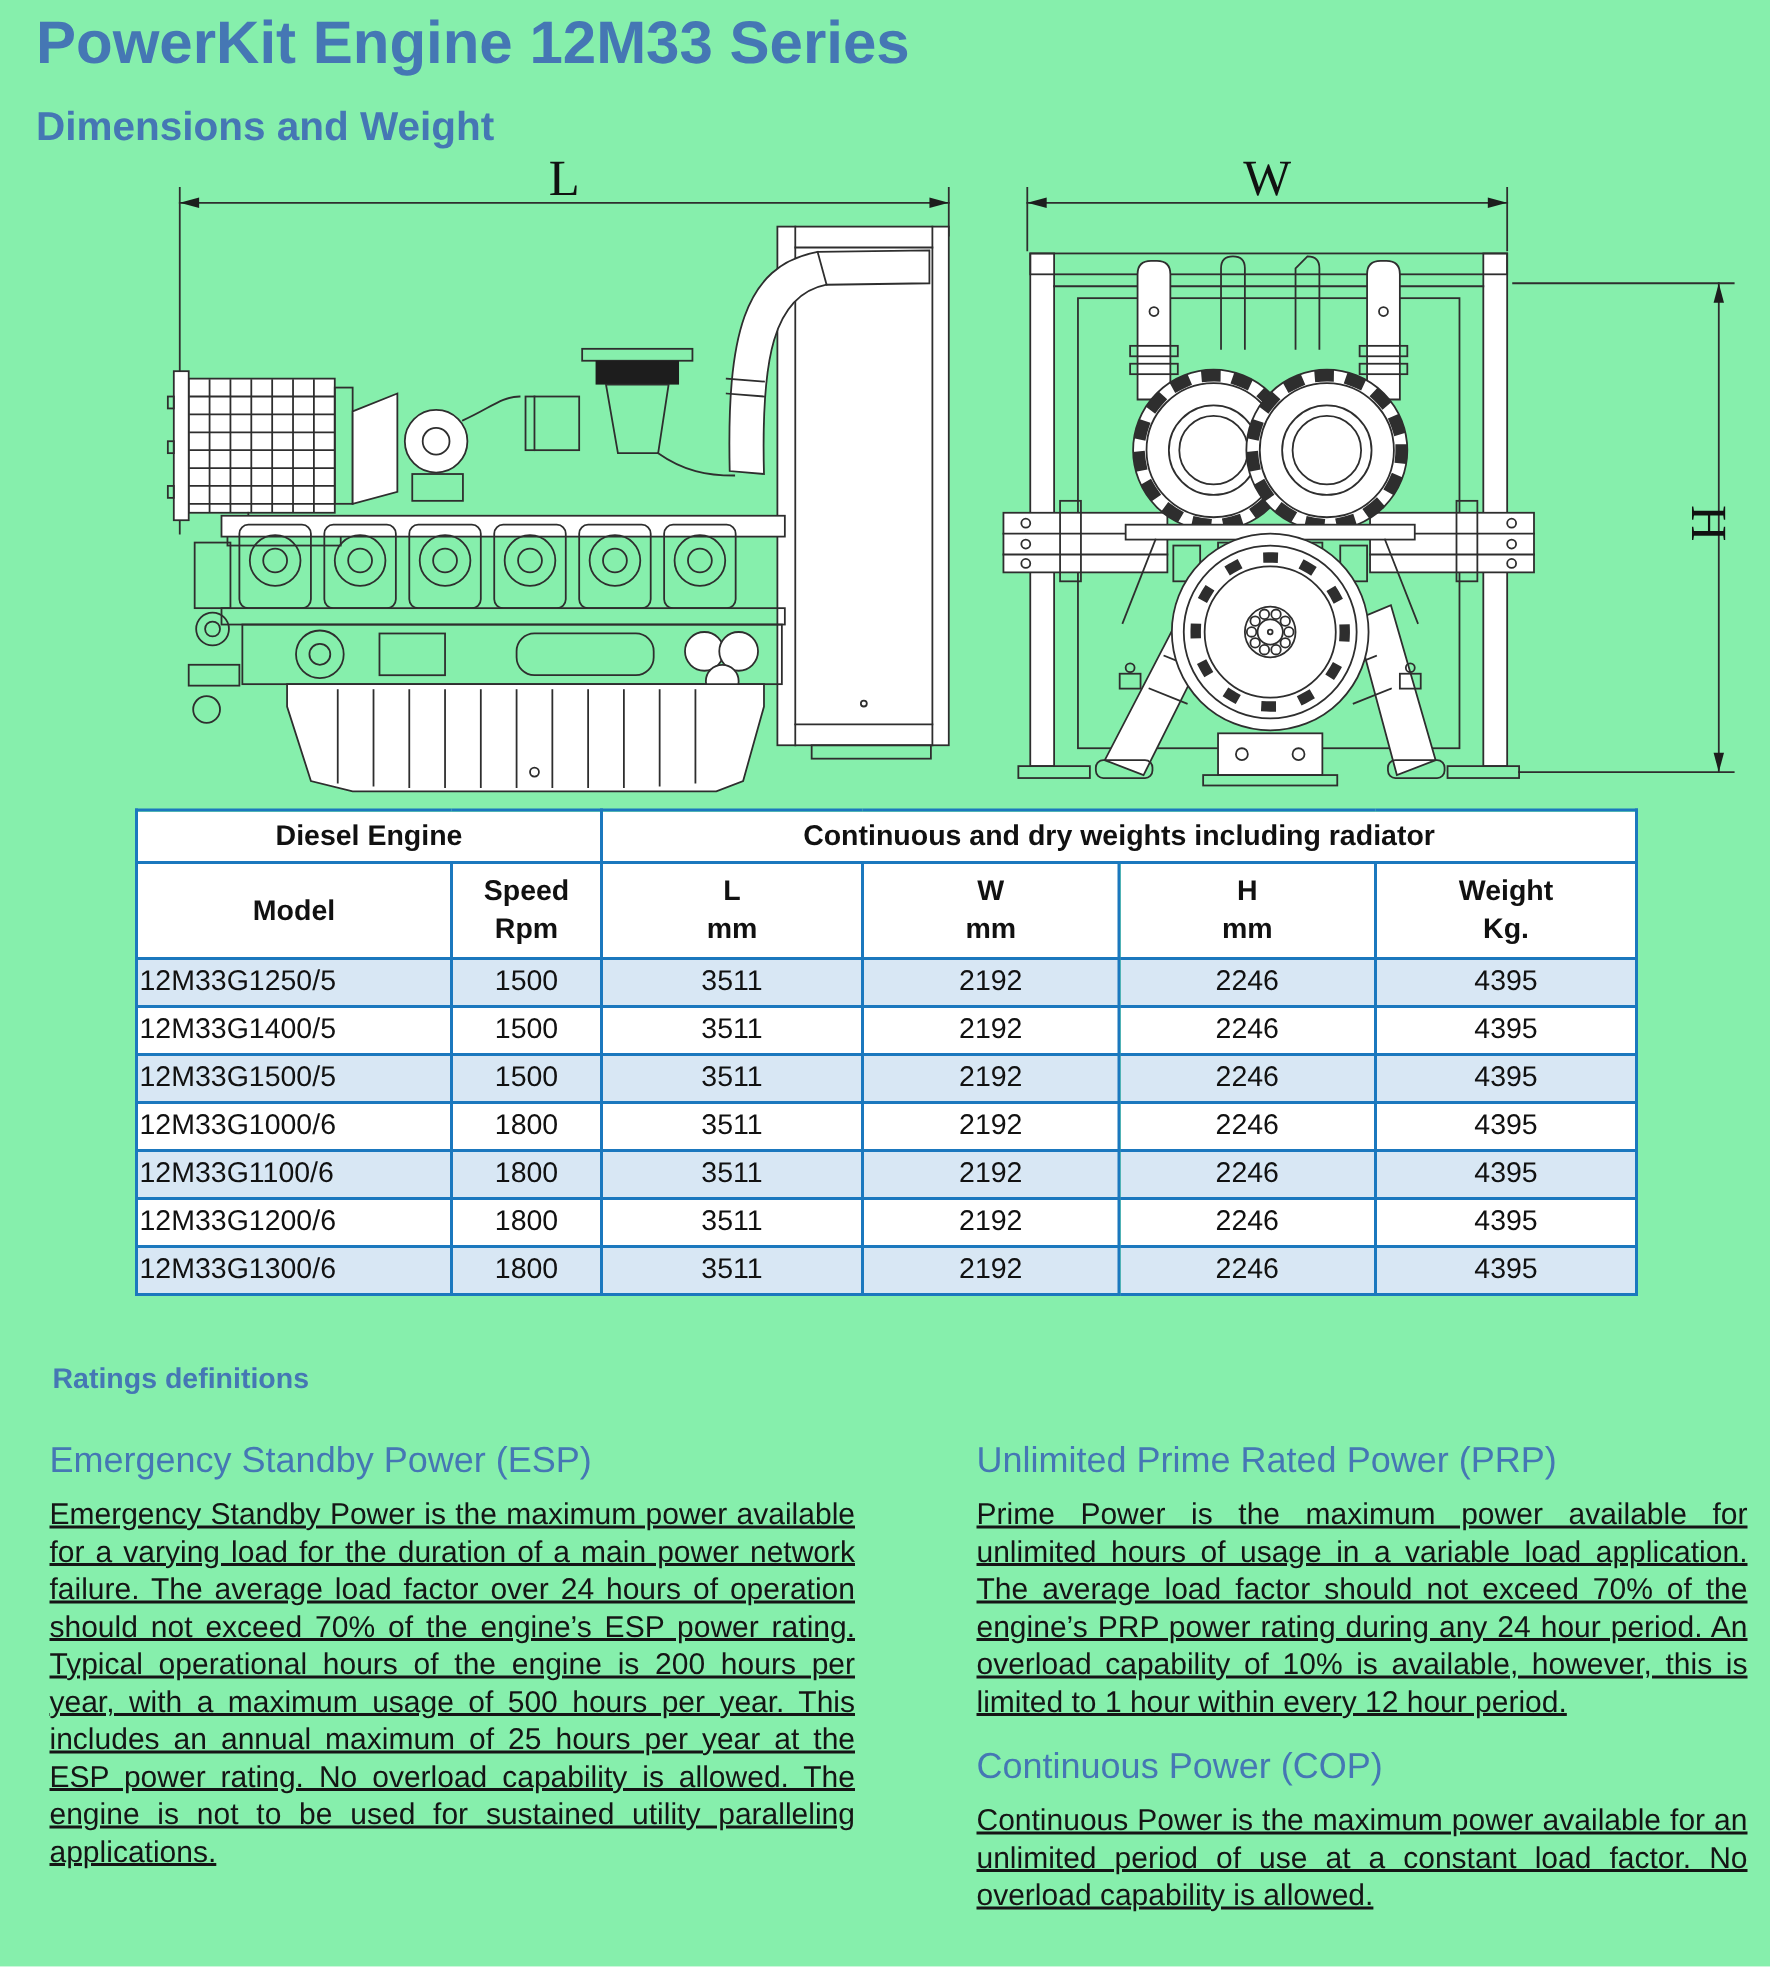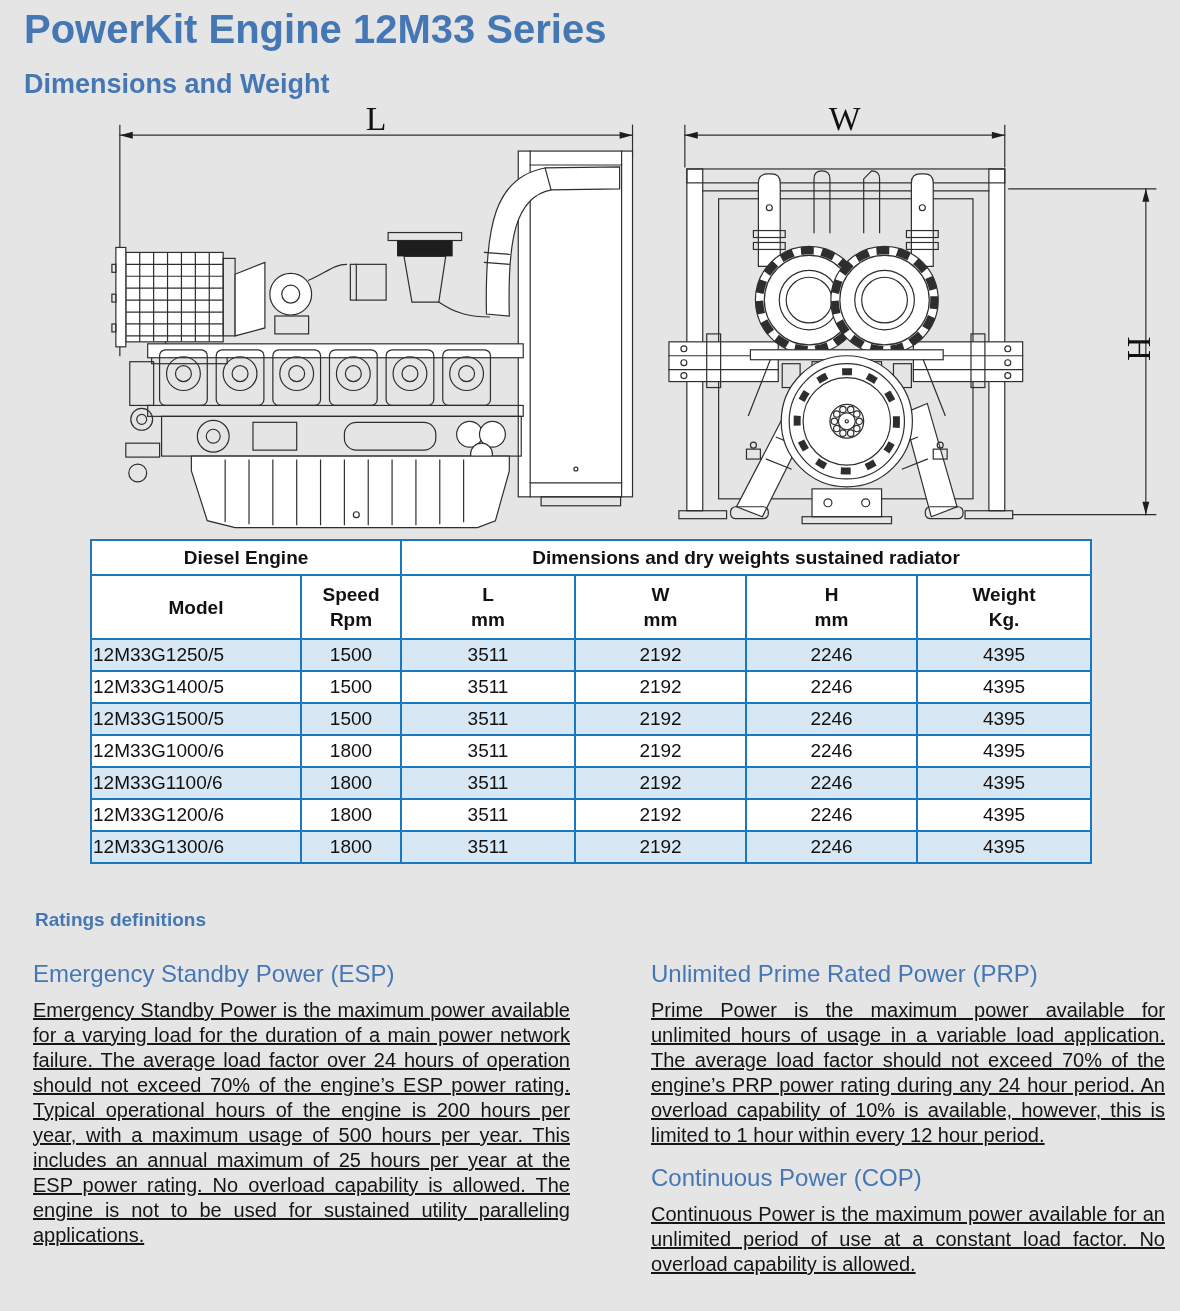--- a/index.html
+++ b/index.html
@@ -1,17 +1,17 @@
 <!DOCTYPE html>
 <html><head>
 <meta charset="utf-8">
 <style>
   html,body{margin:0;padding:0;background:#ffffff;}
   body{width:1180px;height:1311px;font-family:"Liberation Sans",sans-serif;color:#1a1a1a;}
-  .page{position:relative;width:1180px;height:1311px;overflow:hidden;background:#e5e5e5;}
+  .page{position:relative;width:1180px;height:1311px;overflow:hidden;background:#86efac;}
 
   .title{margin:6px 0 0 24px;font-size:40px;font-weight:bold;color:#4577b4;line-height:46px;}
   .subtitle{margin:16px 0 0 24px;font-size:27px;font-weight:bold;color:#4577b4;line-height:32px;}
 
   .drawings{display:flex;align-items:flex-start;margin:4px 0 0 96px;gap:6px;}
   .dwg g.ln{stroke:#2e2e2e;stroke-width:1.2;fill:none;stroke-linecap:square;}
   .dwg .fil{fill:#1d1d1d;stroke:none;}
   .dwg .wf{fill:#ffffff;}
   .dwg .wfs{fill:#ffffff;stroke:#2e2e2e;stroke-width:1.2;}
   .dwg text.dim{fill:#111;stroke:none;font-family:"Liberation Serif",serif;font-size:34px;}
@@ -309,21 +309,21 @@
       <col style="width:210px">
         <col style="width:100px">
         <col style="width:174px">
       <col style="width:171px">
         <col style="width:171px">
         <col style="width:174px">
     </colgroup>
     <thead>
       <tr class="group-row">
         <th colspan="2">Diesel Engine</th>
-        <th colspan="4">Dimensions and dry weights sustained radiator</th>
+        <th colspan="4">Continuous and dry weights including radiator</th>
       </tr>
       <tr class="cols-row">
         <th>
             <div>Model</div>
           </th>
         <th>
             <div>Speed</div>
             <div>Rpm</div>
           </th>
         <th>

